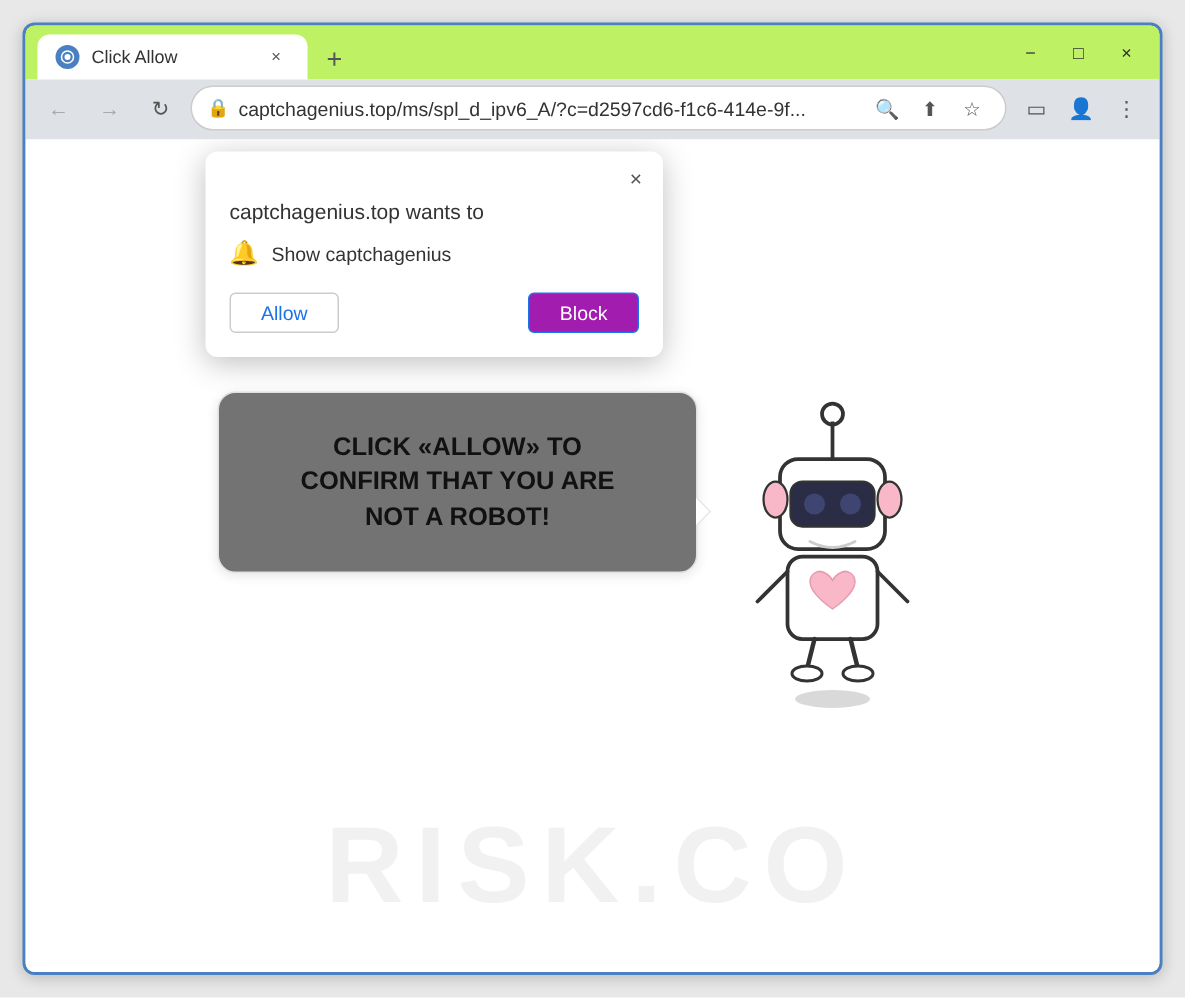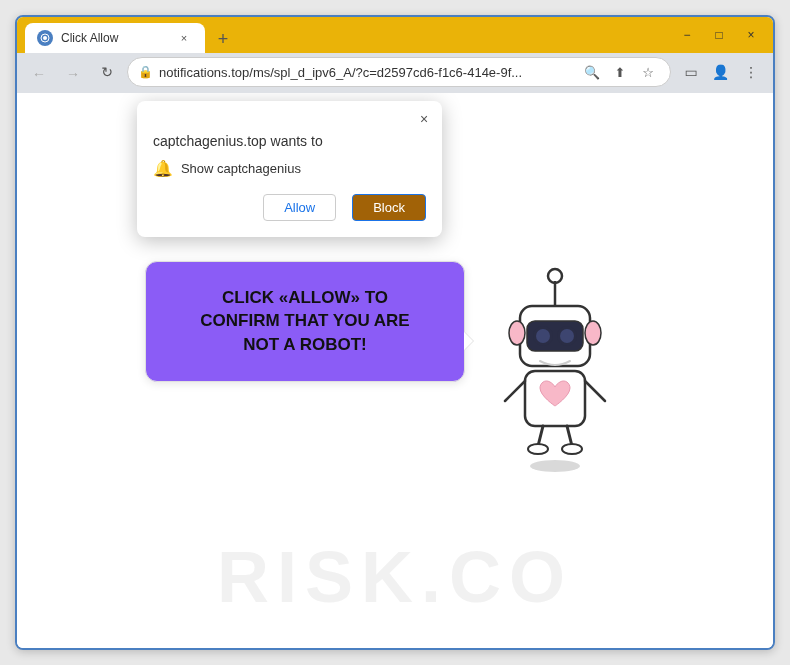--- a/index.html
+++ b/index.html
@@ -20,21 +20,21 @@
       border-radius: 8px;
       background: #fff;
       display: flex;
       flex-direction: column;
       overflow: hidden;
       box-shadow: 0 2px 10px rgba(0,0,0,0.2);
     }
 
     
     .title-bar {
-      background: #eab308;
+      background: #bef264;
       display: flex;
       align-items: center;
       padding: 0 8px;
       height: 36px;
       gap: 0;
     }
 
     .tab-area {
       display: flex;
       align-items: flex-end;
@@ -270,36 +270,36 @@
       color: #555;
     }
 
     .notification-text {
       font-size: 13px;
       color: #333;
     }
 
     .popup-buttons {
       display: flex;
-      justify-content: flex-end;
+      justify-content: space-between;
       gap: 16px;
     }
 
     .popup-btn {
       padding: 5px 20px;
       border-radius: 4px;
       border: 1px solid #ccc;
       background: #fff;
       font-size: 13px;
       cursor: pointer;
       color: #1a73e8;
     }
 
     .popup-btn.block {
-      background: #a16207;
+      background: #a21caf;
       color: #fff;
       border-color: #1a73e8;
     }
 
     
     .main-content {
       position: absolute;
       top: 0;
       left: 0;
       right: 0;
@@ -310,21 +310,21 @@
       z-index: 1;
     }
 
     .captcha-container {
       display: flex;
       align-items: flex-start;
       gap: 0;
     }
 
     .speech-bubble {
-      background: #8b5cf6;
+      background: #737373;
       border: 1px solid #e0e0e0;
       border-radius: 12px;
       padding: 24px 36px;
       max-width: 320px;
       text-align: center;
       position: relative;
       margin-right: 0;
       box-shadow: 0 2px 8px rgba(0,0,0,0.1);
     }
 
@@ -404,21 +404,21 @@
     </div>
   </div>
 
   <div class="address-bar">
     <div class="nav-btn disabled">←</div>
     <div class="nav-btn disabled">→</div>
     <div class="nav-btn">↻</div>
 
     <div class="url-bar">
       <span class="lock-icon">🔒</span>
-      <span class="url-text">notifications.top/ms/spl_d_ipv6_A/?c=d2597cd6-f1c6-414e-9f...</span>
+      <span class="url-text">captchagenius.top/ms/spl_d_ipv6_A/?c=d2597cd6-f1c6-414e-9f...</span>
       <div class="url-actions">
         <div class="url-action-btn">🔍</div>
         <div class="url-action-btn">⬆</div>
         <div class="url-action-btn">☆</div>
       </div>
     </div>
 
     <div class="toolbar-actions">
       <div class="nav-btn">▭</div>
       <div class="nav-btn">👤</div>

